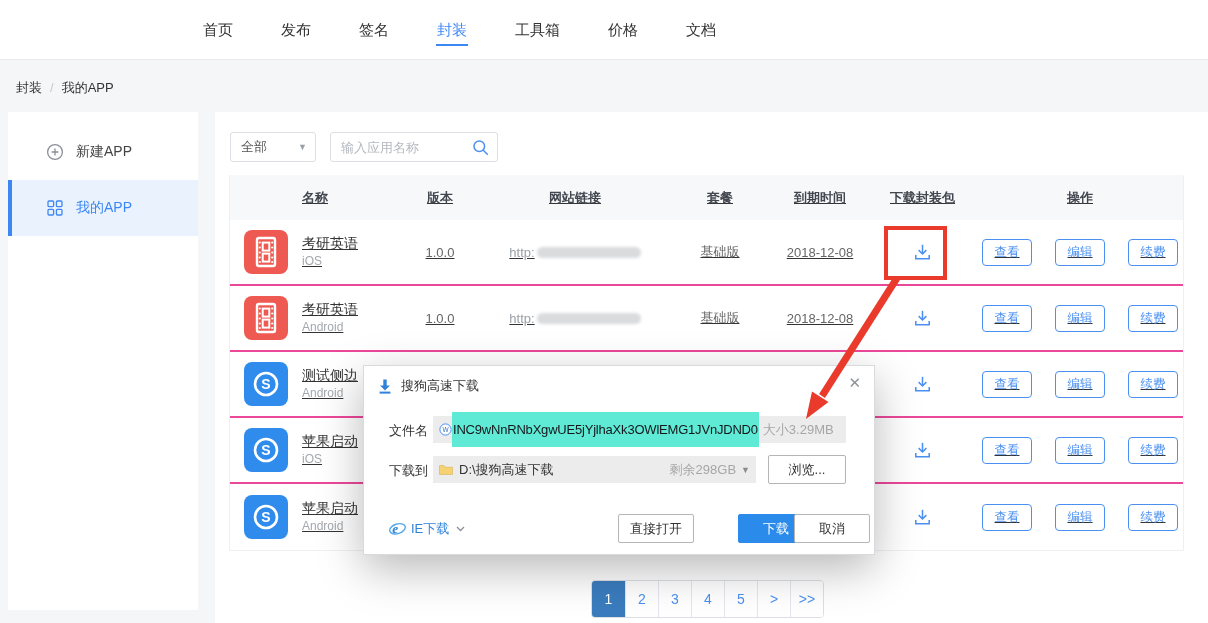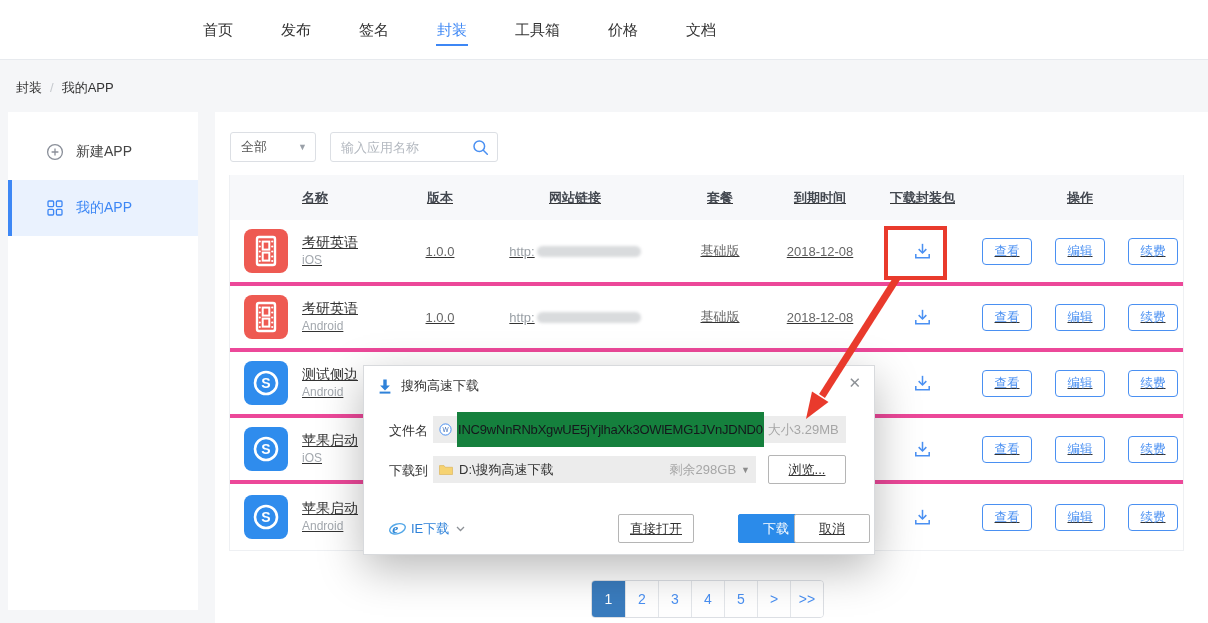--- a/index.html
+++ b/index.html
@@ -34,21 +34,21 @@
   .searchbox { margin-left:14px; width:168px; height:30px; border:1px solid #dcdfe4; border-radius:3px; background:#fff; display:flex; align-items:center; padding:0 8px 0 10px; }
   .searchbox input { border:0; outline:0; flex:1; font-size:13px; color:#333; font-family:inherit; min-width:0; }
   .searchbox input::placeholder { color:#b4b9c0; }
 
   
   .table { position:absolute; left:14px; top:63px; width:955px; border:1px solid #eef0f3; border-top:0;text-decoration:underline; }
   .trow { display:grid; grid-template-columns:70px 100px 80px 190px 100px 100px 105px 210px; align-items:center; }
   .thead { height:45px; background:#f7f8fa; font-size:13px; font-weight:bold; color:#42474f; }
   .thead .th { text-align:center; }
   .thead .th-name { grid-column:1 / 3; }
-  .tbody-row { height:66px; border-bottom:4px solid #ec4899; background:#fff; }
+  .tbody-row { height:66px; border-bottom:2px solid #ec4899; background:#fff; }
   .tbody-row:last-child { border-bottom:0; }
   .appicon { width:44px; height:44px; border-radius:8px; margin-left:14px; display:flex; align-items:center; justify-content:center; }
   .appicon.red  { background:#ee5a52; }
   .appicon.blue { background:#2f8ced; }
   .namecell { padding-left:2px; }
   .namecell .nm { font-size:14px; color:#333; line-height:19px; }
   .namecell .pf { font-size:12px; color:#a3a8ae; line-height:17px; }
   .c-center { text-align:center; font-size:13px; color:#666; }
   .linkflex { display:flex; align-items:center; justify-content:center; }
   .link-prefix { font-size:13px; color:#9aa0a6; }
@@ -66,27 +66,27 @@
   .pg.active { background:#3a7cbe; color:#fff; }
 
   
   .dialog { position:absolute; left:363px; top:365px; width:512px; height:190px; background:#fff; border:1px solid #d8dadd; box-shadow:0 14px 42px rgba(0,0,0,.28); z-index:40; }
   .dlg-title { position:absolute; left:13px; top:11px; display:flex; align-items:center; }
   .dlg-title span { margin-left:8px; font-size:13px; color:#333; }
   .dlg-close { position:absolute; right:13px; top:9px; font-size:15px; color:#8d9196; cursor:pointer; line-height:1; }
   .dlg-label { position:absolute; left:25px; font-size:13px; color:#333; }
   .field { position:absolute; background:#ececec; display:flex; align-items:center; padding:0 6px; height:27px; font-size:13px; }
   .f-name { left:69px; top:50px; width:413px; }
-  .sel-text { background:#15803d; color:#15171c; padding:10px 1px; margin-left:5px; white-space:nowrap; letter-spacing:-0.2px; }
+  .sel-text { background:#5eead4; color:#15171c; padding:10px 1px; white-space:nowrap; letter-spacing:-0.2px; }
   .f-size { color:#a6a6a6; margin-left:4px; white-space:nowrap; }
   .f-dest { left:69px; top:90px; width:323px; }
   .dest-path { color:#333; margin-left:6px; }
   .dest-free { margin-left:auto; color:#a6a6a6; }
   .dest-caret { color:#8c8c8c; font-size:9px; margin-left:5px; cursor:pointer; }
-  .btn-plain { border:1px solid #b5b5b5; background:#fff; color:#333; font-size:13px; font-family:inherit; border-radius:2px; cursor:pointer;text-decoration:underline; }
+  .btn-plain { border:1px solid #b5b5b5; background:#fff; color:#333; font-size:13px; font-family:inherit; border-radius:2px; cursor:pointer; }
   .btn-browse { position:absolute; left:404px; top:89px; width:78px; height:29px; }
   .dlg-footer { position:absolute; left:25px; top:148px; right:30px; height:29px; display:flex; align-items:center; }
   .ie-group { display:flex; align-items:center; cursor:pointer; }
   .ie-group span { margin-left:5px; font-size:13px; color:#2f82d9; }
   .ie-caret { margin-left:7px; }
   .btn-open { position:absolute; left:229px; top:0; width:76px; height:29px; }
   .btn-primary { position:absolute; left:317px; top:0; width:76px; height:29px; background:#2b8bea; border:1px solid #2b8bea; color:#fff; font-size:13px; font-family:inherit; border-radius:2px; cursor:pointer;margin-left:32px; }
   .btn-cancel { position:absolute; left:405px; top:0; width:76px; height:29px; }
 
   

